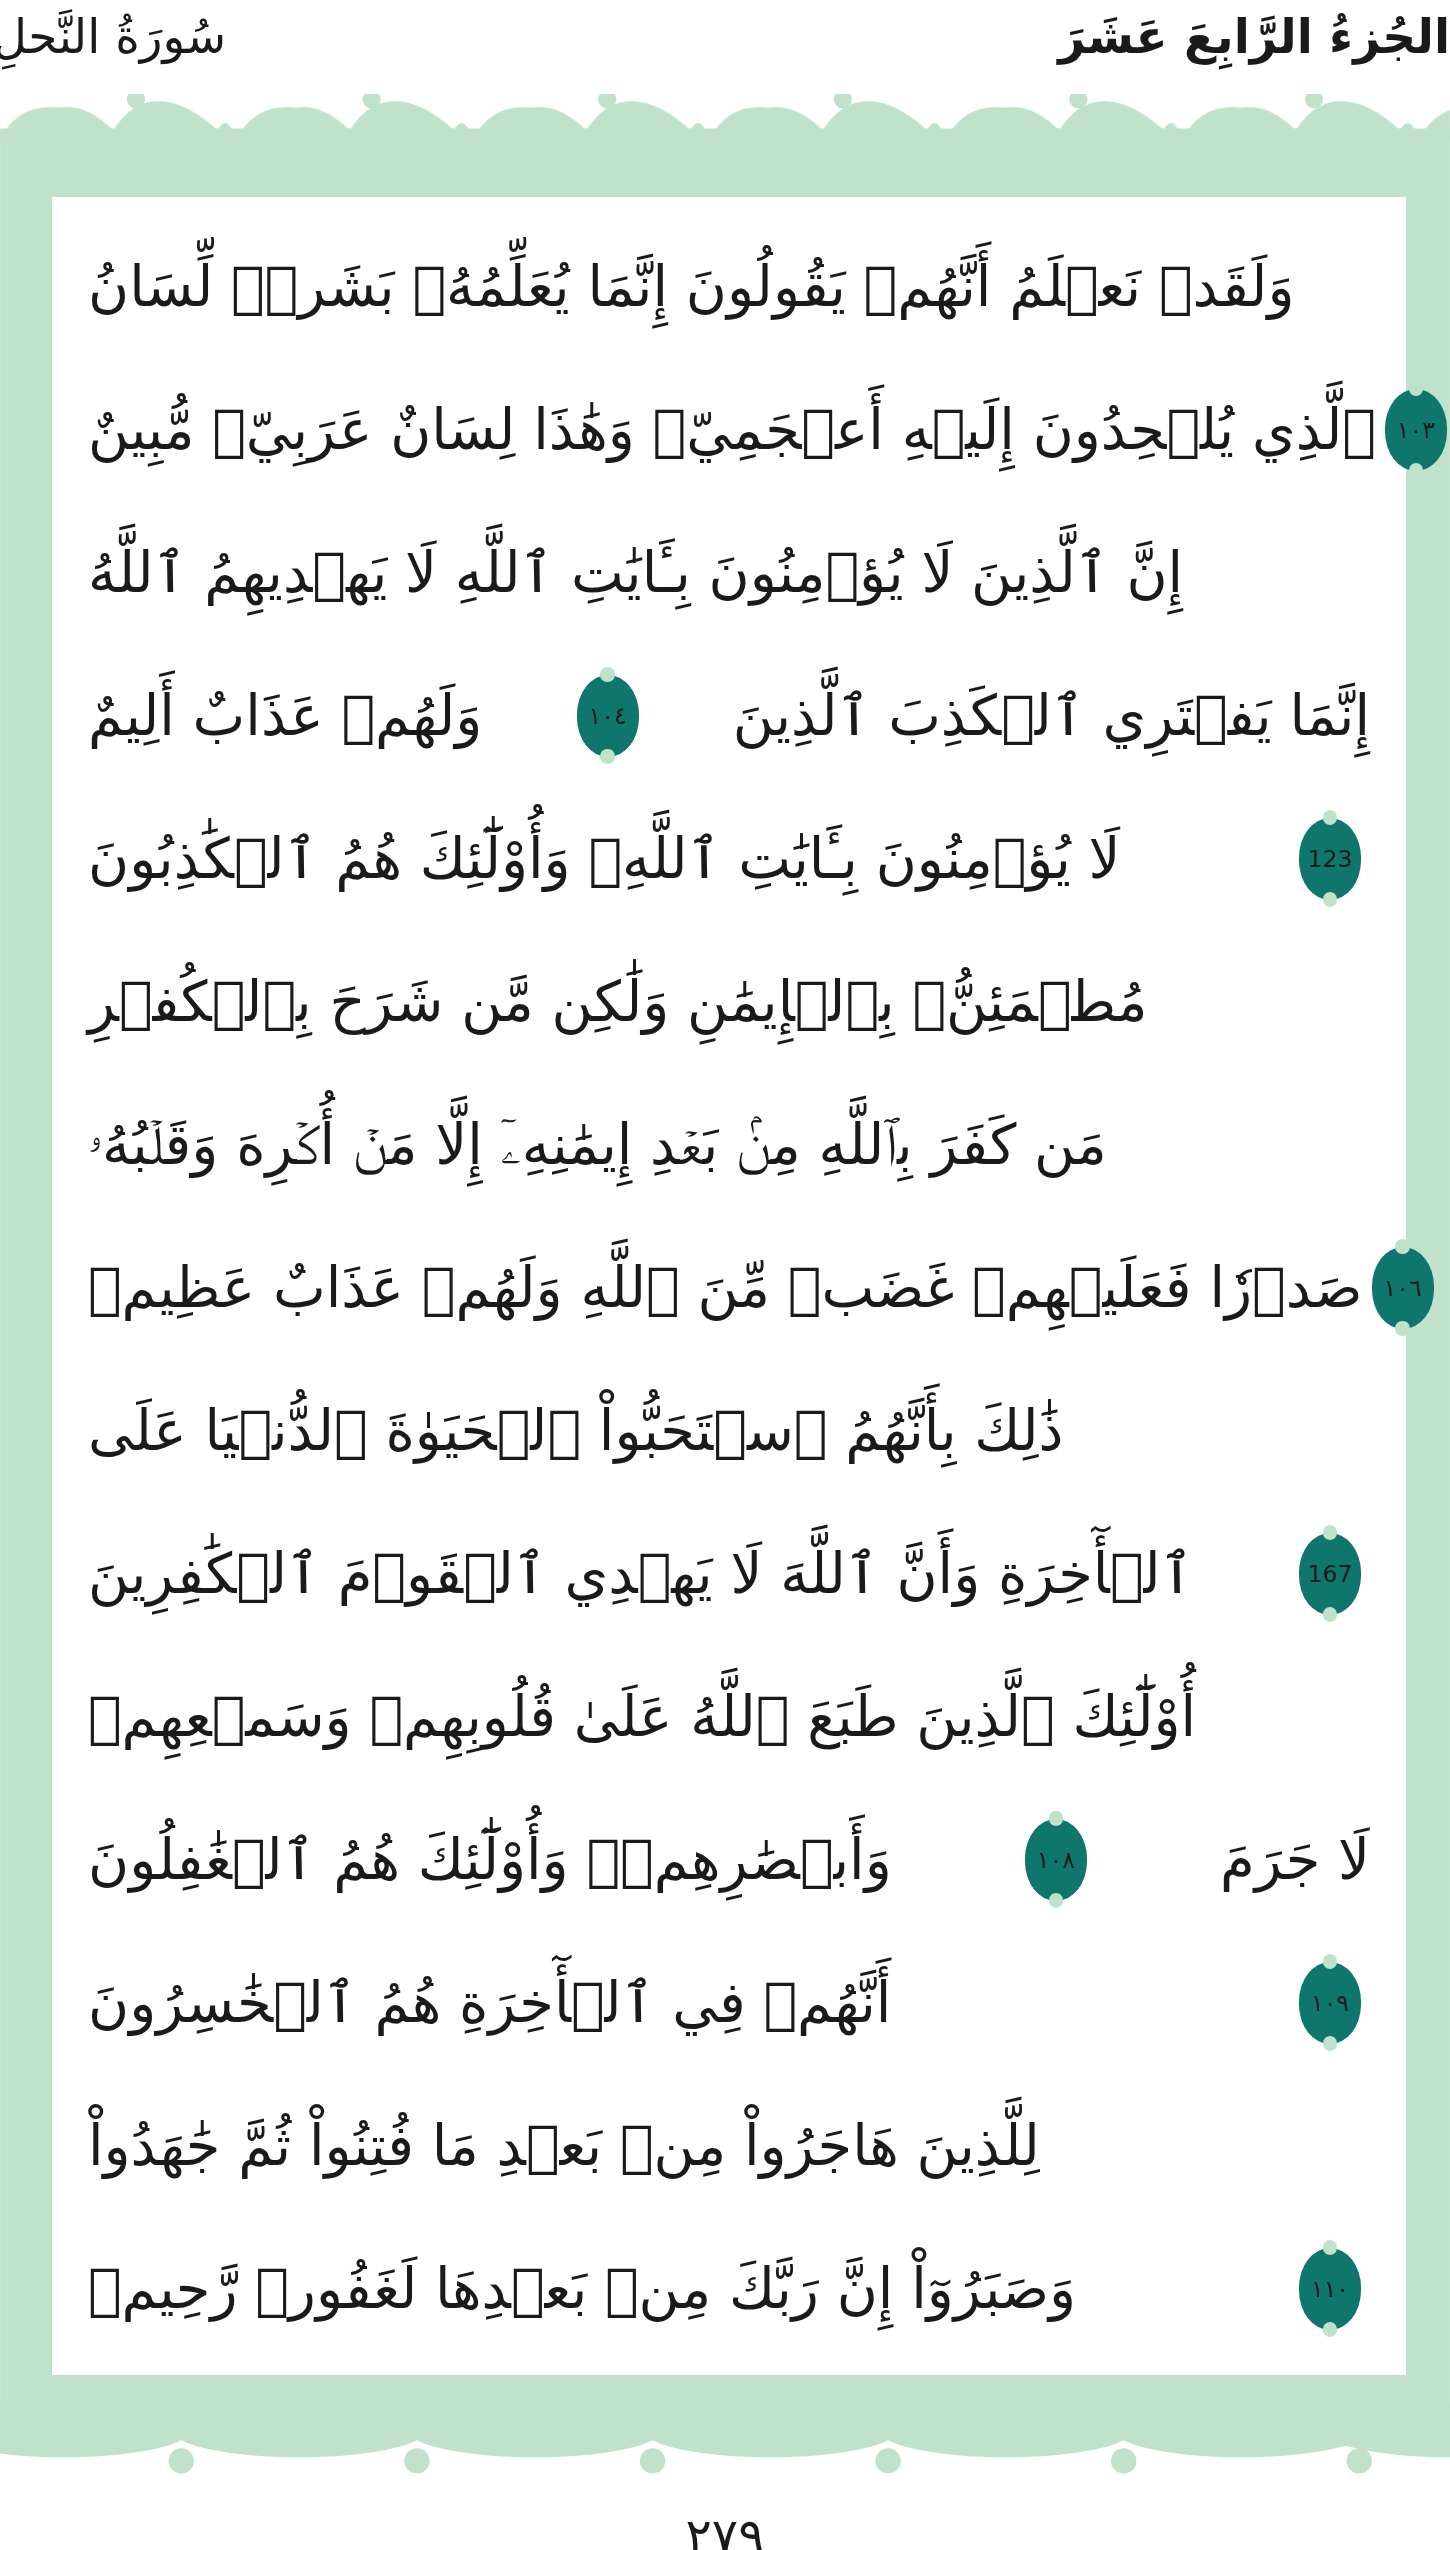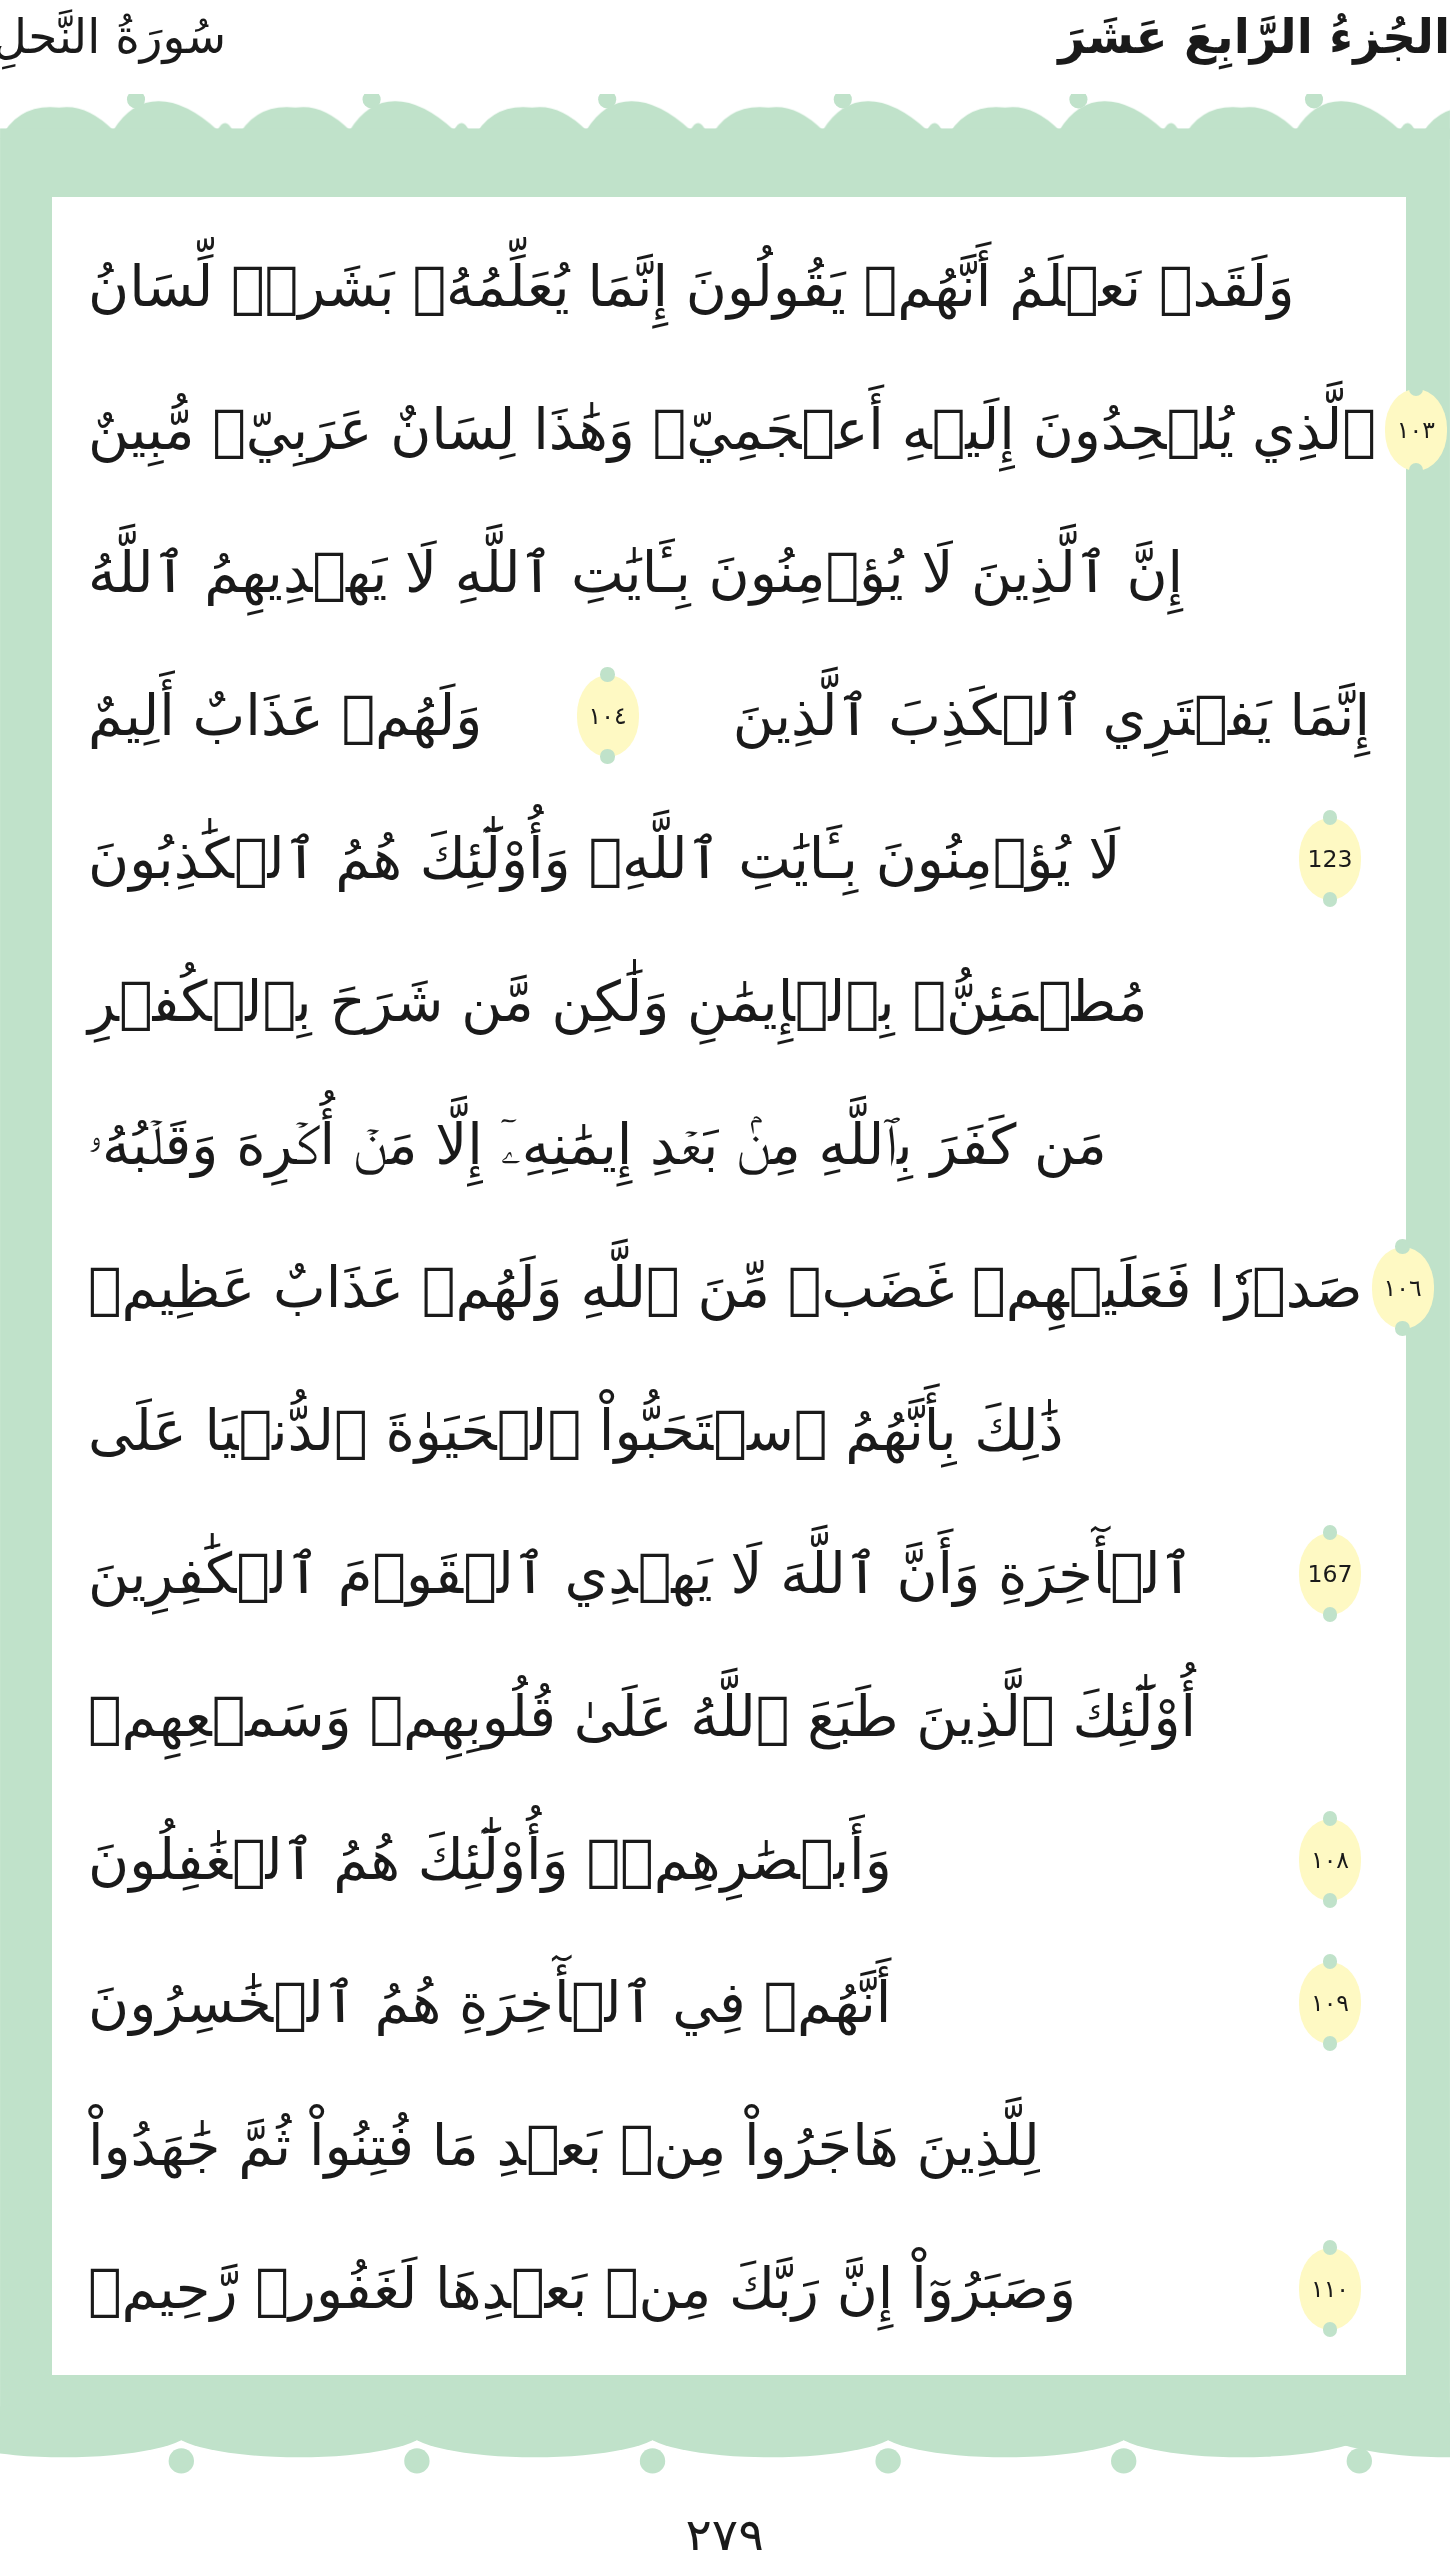--- a/index.html
+++ b/index.html
@@ -6,21 +6,21 @@
   body { width: 1450px; height: 2550px; position: relative; overflow: hidden; font-family: "DejaVu Sans", sans-serif; color: #1a1a1a; }
   .header { position: absolute; top: 0; left: 0; width: 1450px; height: 91px; }
   .hdr-surah { position: absolute; left: -7.3px; top: 0; font-size: 47px; line-height: 73px; direction: rtl; white-space: nowrap; }
   .hdr-juz { position: absolute; right: 0; top: 0; font-size: 47px; line-height: 73px; direction: rtl; white-space: nowrap; font-weight: bold; }
   .frame { position: absolute; left: 0; top: 94px; width: 1450px; height: 2385px; }
   .frame svg { position: absolute; left: 0; top: 0; }
   .panel { position: absolute; left: 52px; top: 197px; width: 1354px; height: 2178px; background: #ffffff; }
   .lines { position: absolute; left: 36px; right: 36px; top: 18px; text-align: center; }
   .line { height: 143px; display: flex; flex-direction: row-reverse; justify-content: space-between; align-items: center; direction: rtl; white-space: nowrap; font-family: "DejaVu Sans", sans-serif; font-size: 56px; line-height: 142px; }
   .seg { display: inline-block; }
-  .ayah { display: inline-flex; align-items: center; justify-content: center; width: 62px; height: 82px; border-radius: 50% / 48%; background: #fef9c3; color: #1a1a1a; font-size: 23.6px; direction: rtl; margin: 0 9px; flex: 0 0 auto; position: relative; }
+  .ayah { display: inline-flex; align-items: center; justify-content: center; width: 62px; height: 82px; border-radius: 50% / 48%; background: #0f766e; color: #1a1a1a; font-size: 23.6px; direction: rtl; margin: 0 9px; flex: 0 0 auto; position: relative; }
   .ayah::before { content: ""; position: absolute; top: -7.3px; left: 50%; width: 14.5px; height: 14.5px; margin-left: -7.3px; border-radius: 50%; background: #c0e2ca; }
   .ayah::after { content: ""; position: absolute; bottom: -7.3px; left: 50%; width: 14.5px; height: 14.5px; margin-left: -7.3px; border-radius: 50%; background: #c0e2ca; }
   .pagenum { position: absolute; left: 0; width: 1450px; top: 2510px; text-align: center; font-size: 49px; line-height: 54px; direction: rtl; }
 </style>
 </head>
 <body>
 
 <div class="header">
   <div class="hdr-surah">سُورَةُ النَّحلِ</div>
   <div class="hdr-juz">الجُزءُ الرَّابِعَ عَشَرَ</div>
@@ -98,20 +98,21 @@
       <div class="line">
         <span class="seg">ٱلۡأٓخِرَةِ وَأَنَّ ٱللَّهَ لَا يَهۡدِي ٱلۡقَوۡمَ ٱلۡكَٰفِرِينَ</span>
         <span class="ayah">167</span>
       </div>
       <div class="line">
         <span class="seg">أُوْلَٰٓئِكَ ٱلَّذِينَ طَبَعَ ٱللَّهُ عَلَىٰ قُلُوبِهِمۡ وَسَمۡعِهِمۡ</span>
       </div>
       <div class="line">
         <span class="seg">وَأَبۡصَٰرِهِمۡۖ وَأُوْلَٰٓئِكَ هُمُ ٱلۡغَٰفِلُونَ</span>
         <span class="ayah">١٠٨</span>
+        <span class="seg">لَا جَرَمَ</span>
       </div>
       <div class="line">
         <span class="seg">أَنَّهُمۡ فِي ٱلۡأٓخِرَةِ هُمُ ٱلۡخَٰسِرُونَ</span>
         <span class="ayah">١٠٩</span>
       </div>
       <div class="line">
         <span class="seg">لِلَّذِينَ هَاجَرُواْ مِنۢ بَعۡدِ مَا فُتِنُواْ ثُمَّ جَٰهَدُواْ</span>
       </div>
       <div class="line">
         <span class="seg">وَصَبَرُوٓاْ إِنَّ رَبَّكَ مِنۢ بَعۡدِهَا لَغَفُورٞ رَّحِيمٞ</span>

